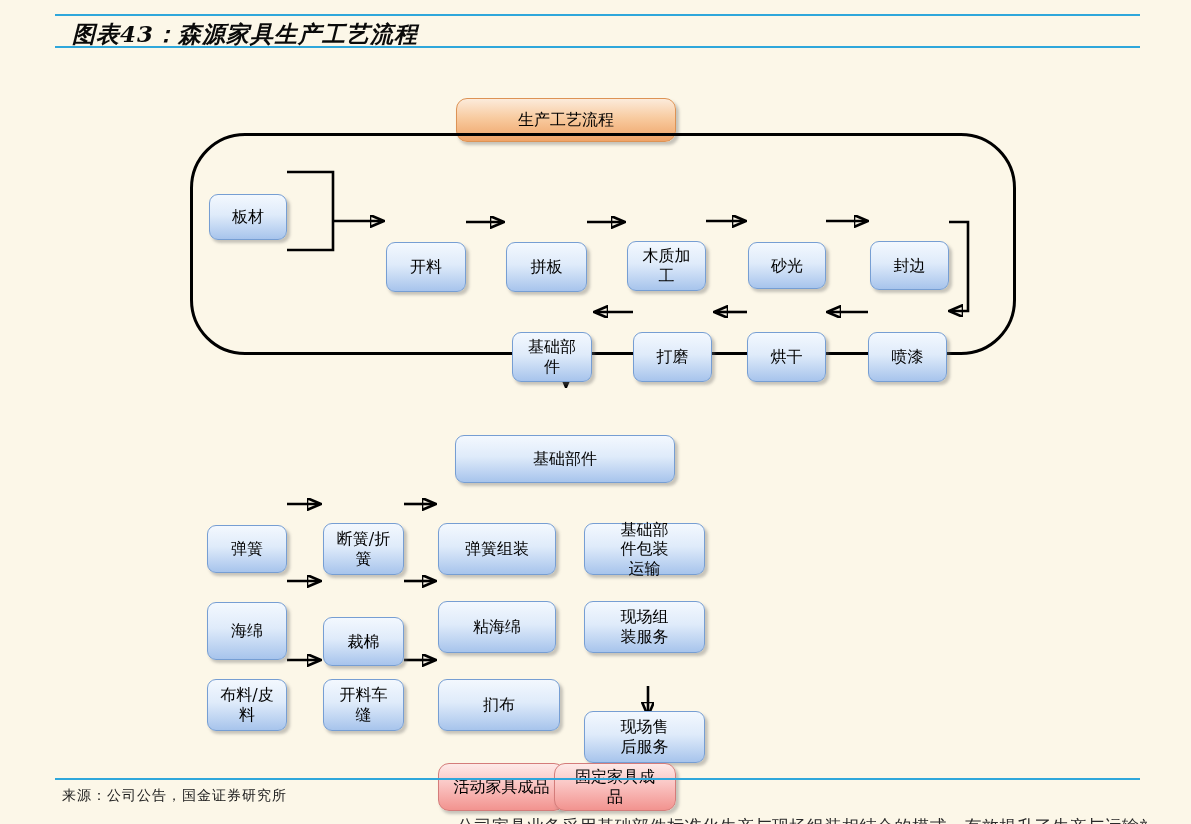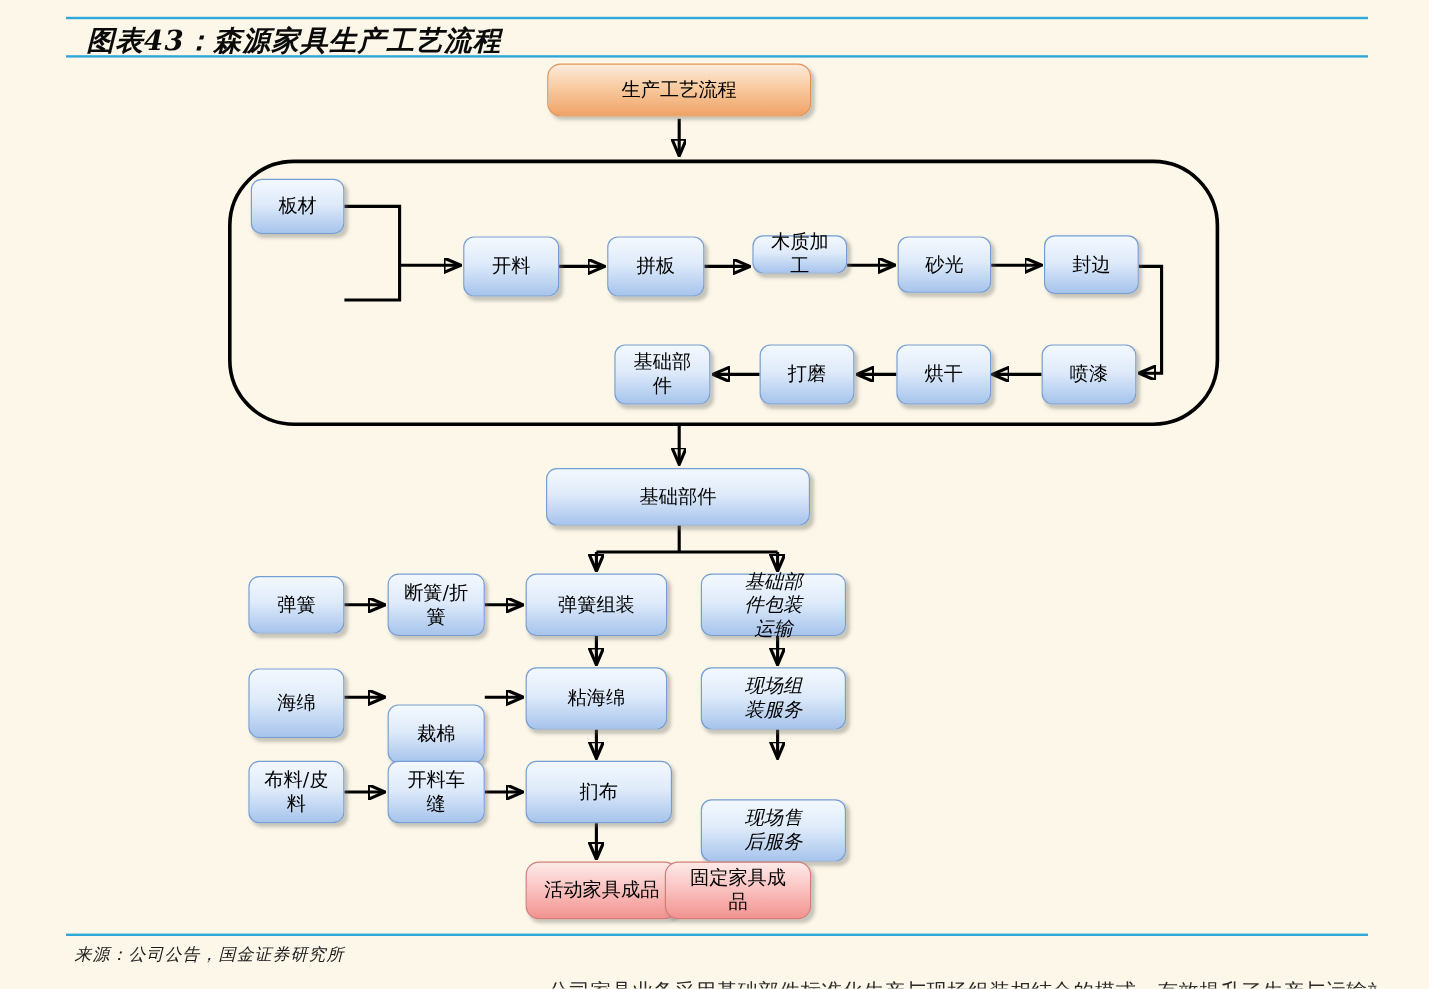--- a/index.html
+++ b/index.html
@@ -11,52 +11,53 @@
     overflow:hidden;
   }
   .hline{position:absolute;left:55px;width:1085px;height:2px;background:#2FA7DB;}
   .title{
     position:absolute;left:62px;top:19px;
     font-size:23px;font-weight:bold;font-style:italic;color:#0a0a0a;
     letter-spacing:1px;white-space:nowrap;margin-left:10px;
   }
   .source{
     position:absolute;left:62px;top:787px;
-    font-size:14px;font-style:italic;color:#1a1a1a;letter-spacing:1px;white-space:nowrap;
+    font-size:14px;color:#1a1a1a;letter-spacing:1px;white-space:nowrap;
   }
   .clipline{
     position:absolute;left:457px;top:815px;width:690px;height:9px;
     overflow:hidden;font-size:17px;color:#2a2a2a;white-space:nowrap;letter-spacing:0.5px;
   }
   .biground{
     position:absolute;left:190px;top:133px;width:826px;height:222px;
     border:3px solid #000;border-radius:55px;box-sizing:border-box;
   }
   .node{
     position:absolute;box-sizing:border-box;
     display:flex;align-items:center;justify-content:center;
     text-align:center;font-size:16px;line-height:1.22;color:#000;
     border-radius:9px;padding:2px 8px;
     box-shadow:2.5px 3px 3px rgba(110,110,110,0.38);
     word-break:break-all;
+    margin-top:45px;
   }
   .blue{
     background:linear-gradient(to bottom,#F3F8FE 0%,#DFEBFA 45%,#A7C4EC 100%);
     border:1.5px solid #769ED3;
   }
   .orange{
     background:linear-gradient(to bottom,#FCEBDB 0%,#F8CBA0 45%,#EFA express 100%);
     background:linear-gradient(to bottom,#FCEBDB 0%,#F8CBA0 45%,#EFA367 100%);
     border:1.5px solid #DD9355;border-radius:11px;
   }
   .pink{
     background:linear-gradient(to bottom,#FDEAE8 0%,#FAC4C2 45%,#F2938F 100%);
     border:1.5px solid #D47C7A;border-radius:11px;
   }
-  .pad13{padding:2px 28px;font-style:italic;}
+  .pad13{padding:2px 28px;}
   svg.arrows{position:absolute;left:0;top:0;pointer-events:none;}
   svg.arrows path{stroke:#000;stroke-width:2.6;fill:none;}
 </style>
 </head>
 <body>
 
 <div class="page">
 
   <div class="hline" style="top:14px"></div>
   <div class="title">图表43：森源家具生产工艺流程</div>
@@ -99,37 +100,37 @@
     </g>
   </svg>
 
   <div class="node orange" style="left:456px;top:53px;width:220px;height:44px">生产工艺流程</div>
 
   <div class="biground"></div>
 
   <div class="node blue" style="left:209px;top:149px;width:78px;height:46px">板材</div>
   <div class="node blue" style="left:506px;top:197px;width:81px;height:50px">拼板</div>
   <div class="node blue" style="left:386px;top:197px;width:80px;height:50px">开料</div>
-  <div class="node blue" style="left:627px;top:196px;width:79px;height:32px">木质加工</div>
+  <div class="node blue" style="left:627px;top:196px;width:79px;height:50px">木质加工</div>
   <div class="node blue" style="left:748px;top:197px;width:78px;height:47px">砂光</div>
   <div class="node blue" style="left:870px;top:196px;width:79px;height:49px">封边</div>
   <div class="node blue" style="left:868px;top:287px;width:79px;height:50px">喷漆</div>
   <div class="node blue" style="left:747px;top:287px;width:79px;height:50px">烘干</div>
   <div class="node blue" style="left:633px;top:287px;width:79px;height:50px">打磨</div>
   <div class="node blue" style="left:512px;top:287px;width:80px;height:50px">基础部件</div>
 
   <div class="node blue" style="left:455px;top:390px;width:220px;height:48px">基础部件</div>
 
   <div class="node blue" style="left:207px;top:480px;width:80px;height:48px">弹簧</div>
   <div class="node blue" style="left:323px;top:478px;width:81px;height:52px">断簧/折簧</div>
   <div class="node blue" style="left:438px;top:478px;width:118px;height:52px">弹簧组装</div>
   <div class="node blue pad13" style="left:584px;top:478px;width:121px;height:52px">基础部件包装运输</div>
 
   <div class="node blue" style="left:207px;top:557px;width:80px;height:58px">海绵</div>
-  <div class="node blue" style="left:323px;top:587px;width:81px;height:49px">裁棉</div>
+  <div class="node blue" style="left:323px;top:572px;width:81px;height:49px">裁棉</div>
   <div class="node blue" style="left:438px;top:556px;width:118px;height:52px">粘海绵</div>
   <div class="node blue pad13" style="left:584px;top:556px;width:121px;height:52px">现场组装服务</div>
 
   <div class="node blue" style="left:207px;top:634px;width:80px;height:52px">布料/皮料</div>
   <div class="node blue" style="left:323px;top:634px;width:81px;height:52px">开料车缝</div>
   <div class="node blue" style="left:438px;top:634px;width:122px;height:52px">扪布</div>
   <div class="node blue pad13" style="left:584px;top:666px;width:121px;height:52px">现场售后服务</div>
 
   <div class="node pink" style="left:438px;top:718px;width:127px;height:48px;padding:2px 14px">活动家具成品</div>
   <div class="node pink" style="left:554px;top:718px;width:122px;height:48px;padding:2px 14px">固定家具成品</div>

